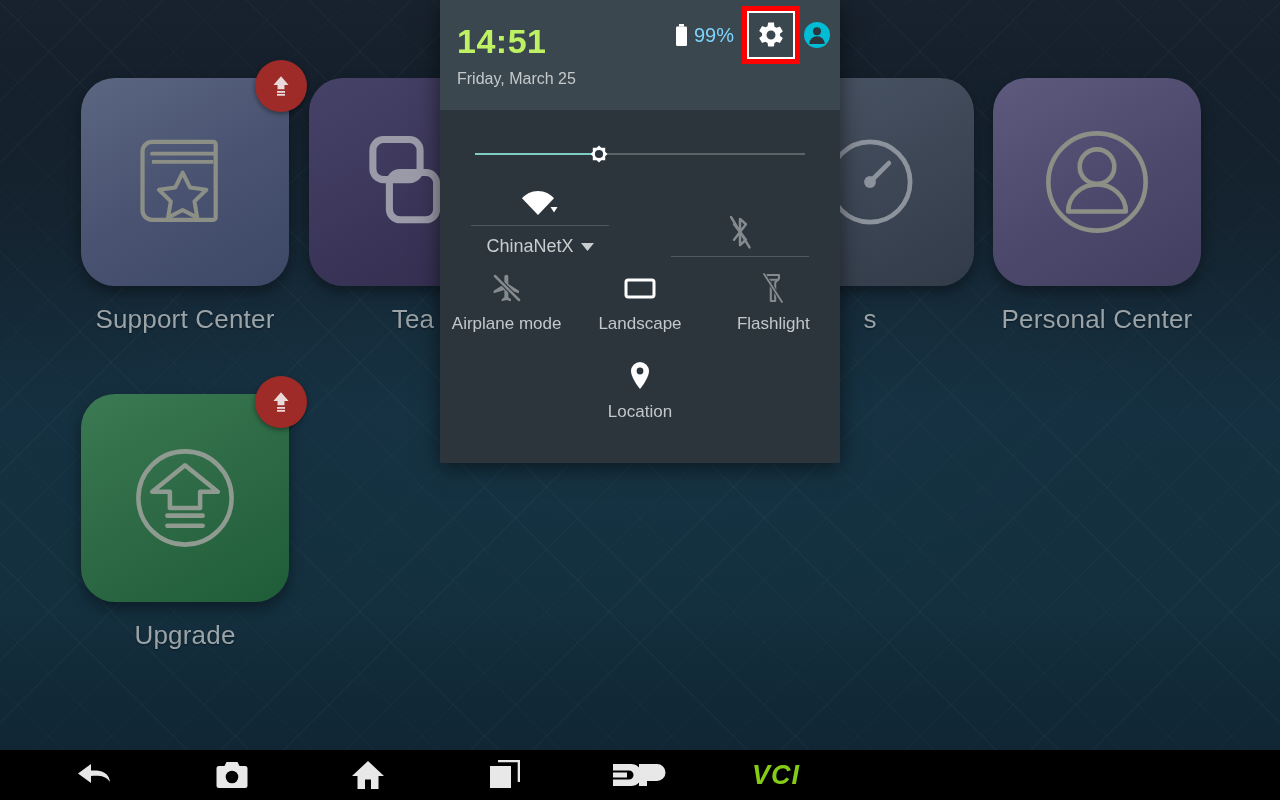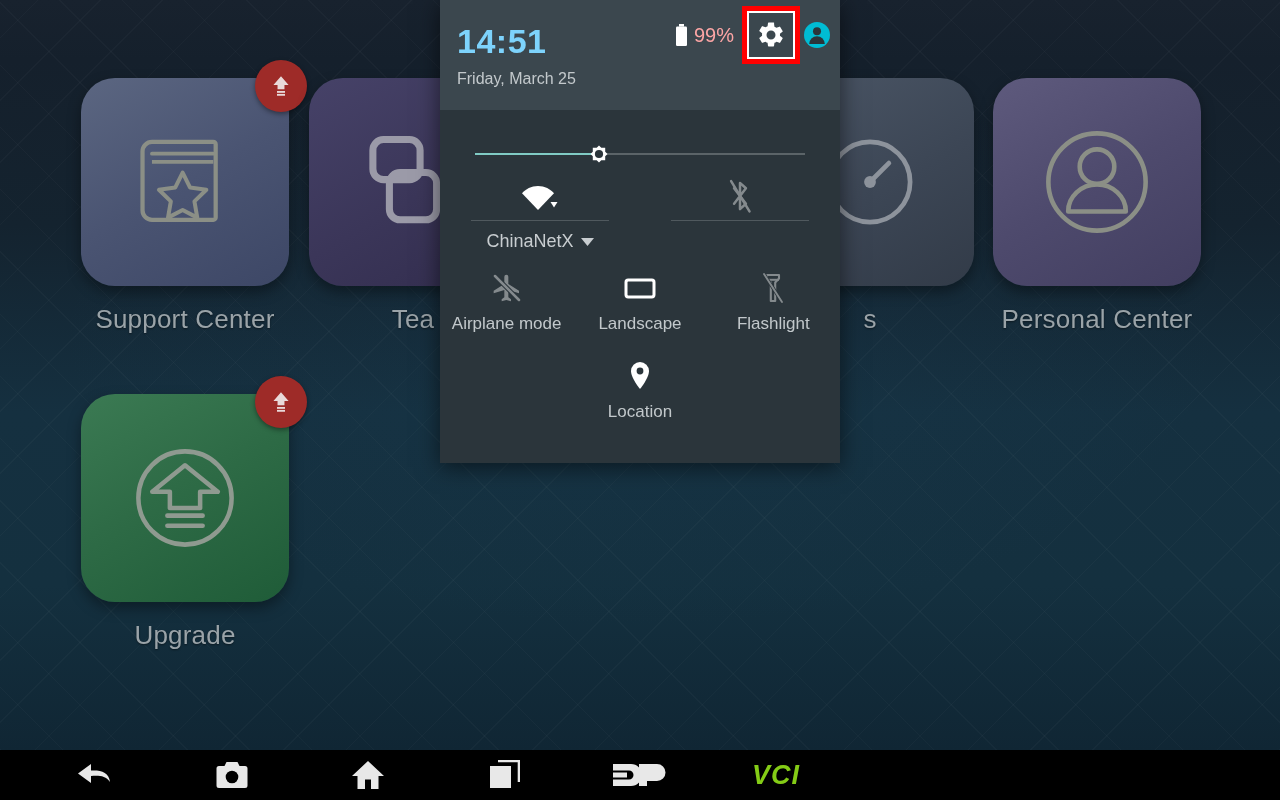--- a/index.html
+++ b/index.html
@@ -78,31 +78,31 @@
     overflow:hidden;
   }
   #qs-header {
     height:110px; background:#3b474e; position:relative;
   }
   #qs-statusrow {
     position:absolute; right:10px; top:6px;
     display:flex; align-items:center; gap:0px;
   }
   .batt-wrap { display:flex; align-items:center; gap:6px; margin-right:8px; }
-  #batt-pct { color:#fca5a5; font-size:20px; }
+  #batt-pct { color:#7dd3fc; font-size:20px; }
   #gear-box {
     width:58px; height:58px; border:5px solid #ff0000; background:#3b474e;
     display:flex; align-items:center; justify-content:center;
     box-shadow:0 0 0 2px #ffffff inset;
   }
   #avatar { margin-left:4px; display:flex; align-items:center; }
 
   #qs-clock {
     position:absolute; left:17px; top:22px;
-    color:#7dd3fc; font-size:34px; font-weight:bold; letter-spacing:0.5px;
+    color:#bef264; font-size:34px; font-weight:bold; letter-spacing:0.5px;
   }
   #qs-date {
     position:absolute; left:17px; top:70px;
     color:#c3c9cc; font-size:16px;
   }
 
   #qs-body {
     height:353px; background:#2b353b; position:relative;
   }
 
@@ -117,20 +117,21 @@
     position:absolute; left:0; top:11px; width:124px; height:2px; background:#80cbc4;
   }
   #bright-thumb {
     position:absolute; left:112px; top:0px; width:24px; height:24px;
   }
 
   
   #qs-row1 {
     position:absolute; left:0; top:62px; width:400px; height:85px;
     display:flex;
+    align-items:flex-end;
   }
   .qs-big { width:50%; position:relative; }
   .qs-big .qs-ic {
     height:48px; display:flex; align-items:center; justify-content:center;
   }
   .qs-big .qs-div {
     width:138px; height:1px; background:#50595e; margin:0 auto 0;
   }
   .qs-big .qs-lbl {
     margin-top:10px; text-align:center; color:#c8cdd0; font-size:18px;

